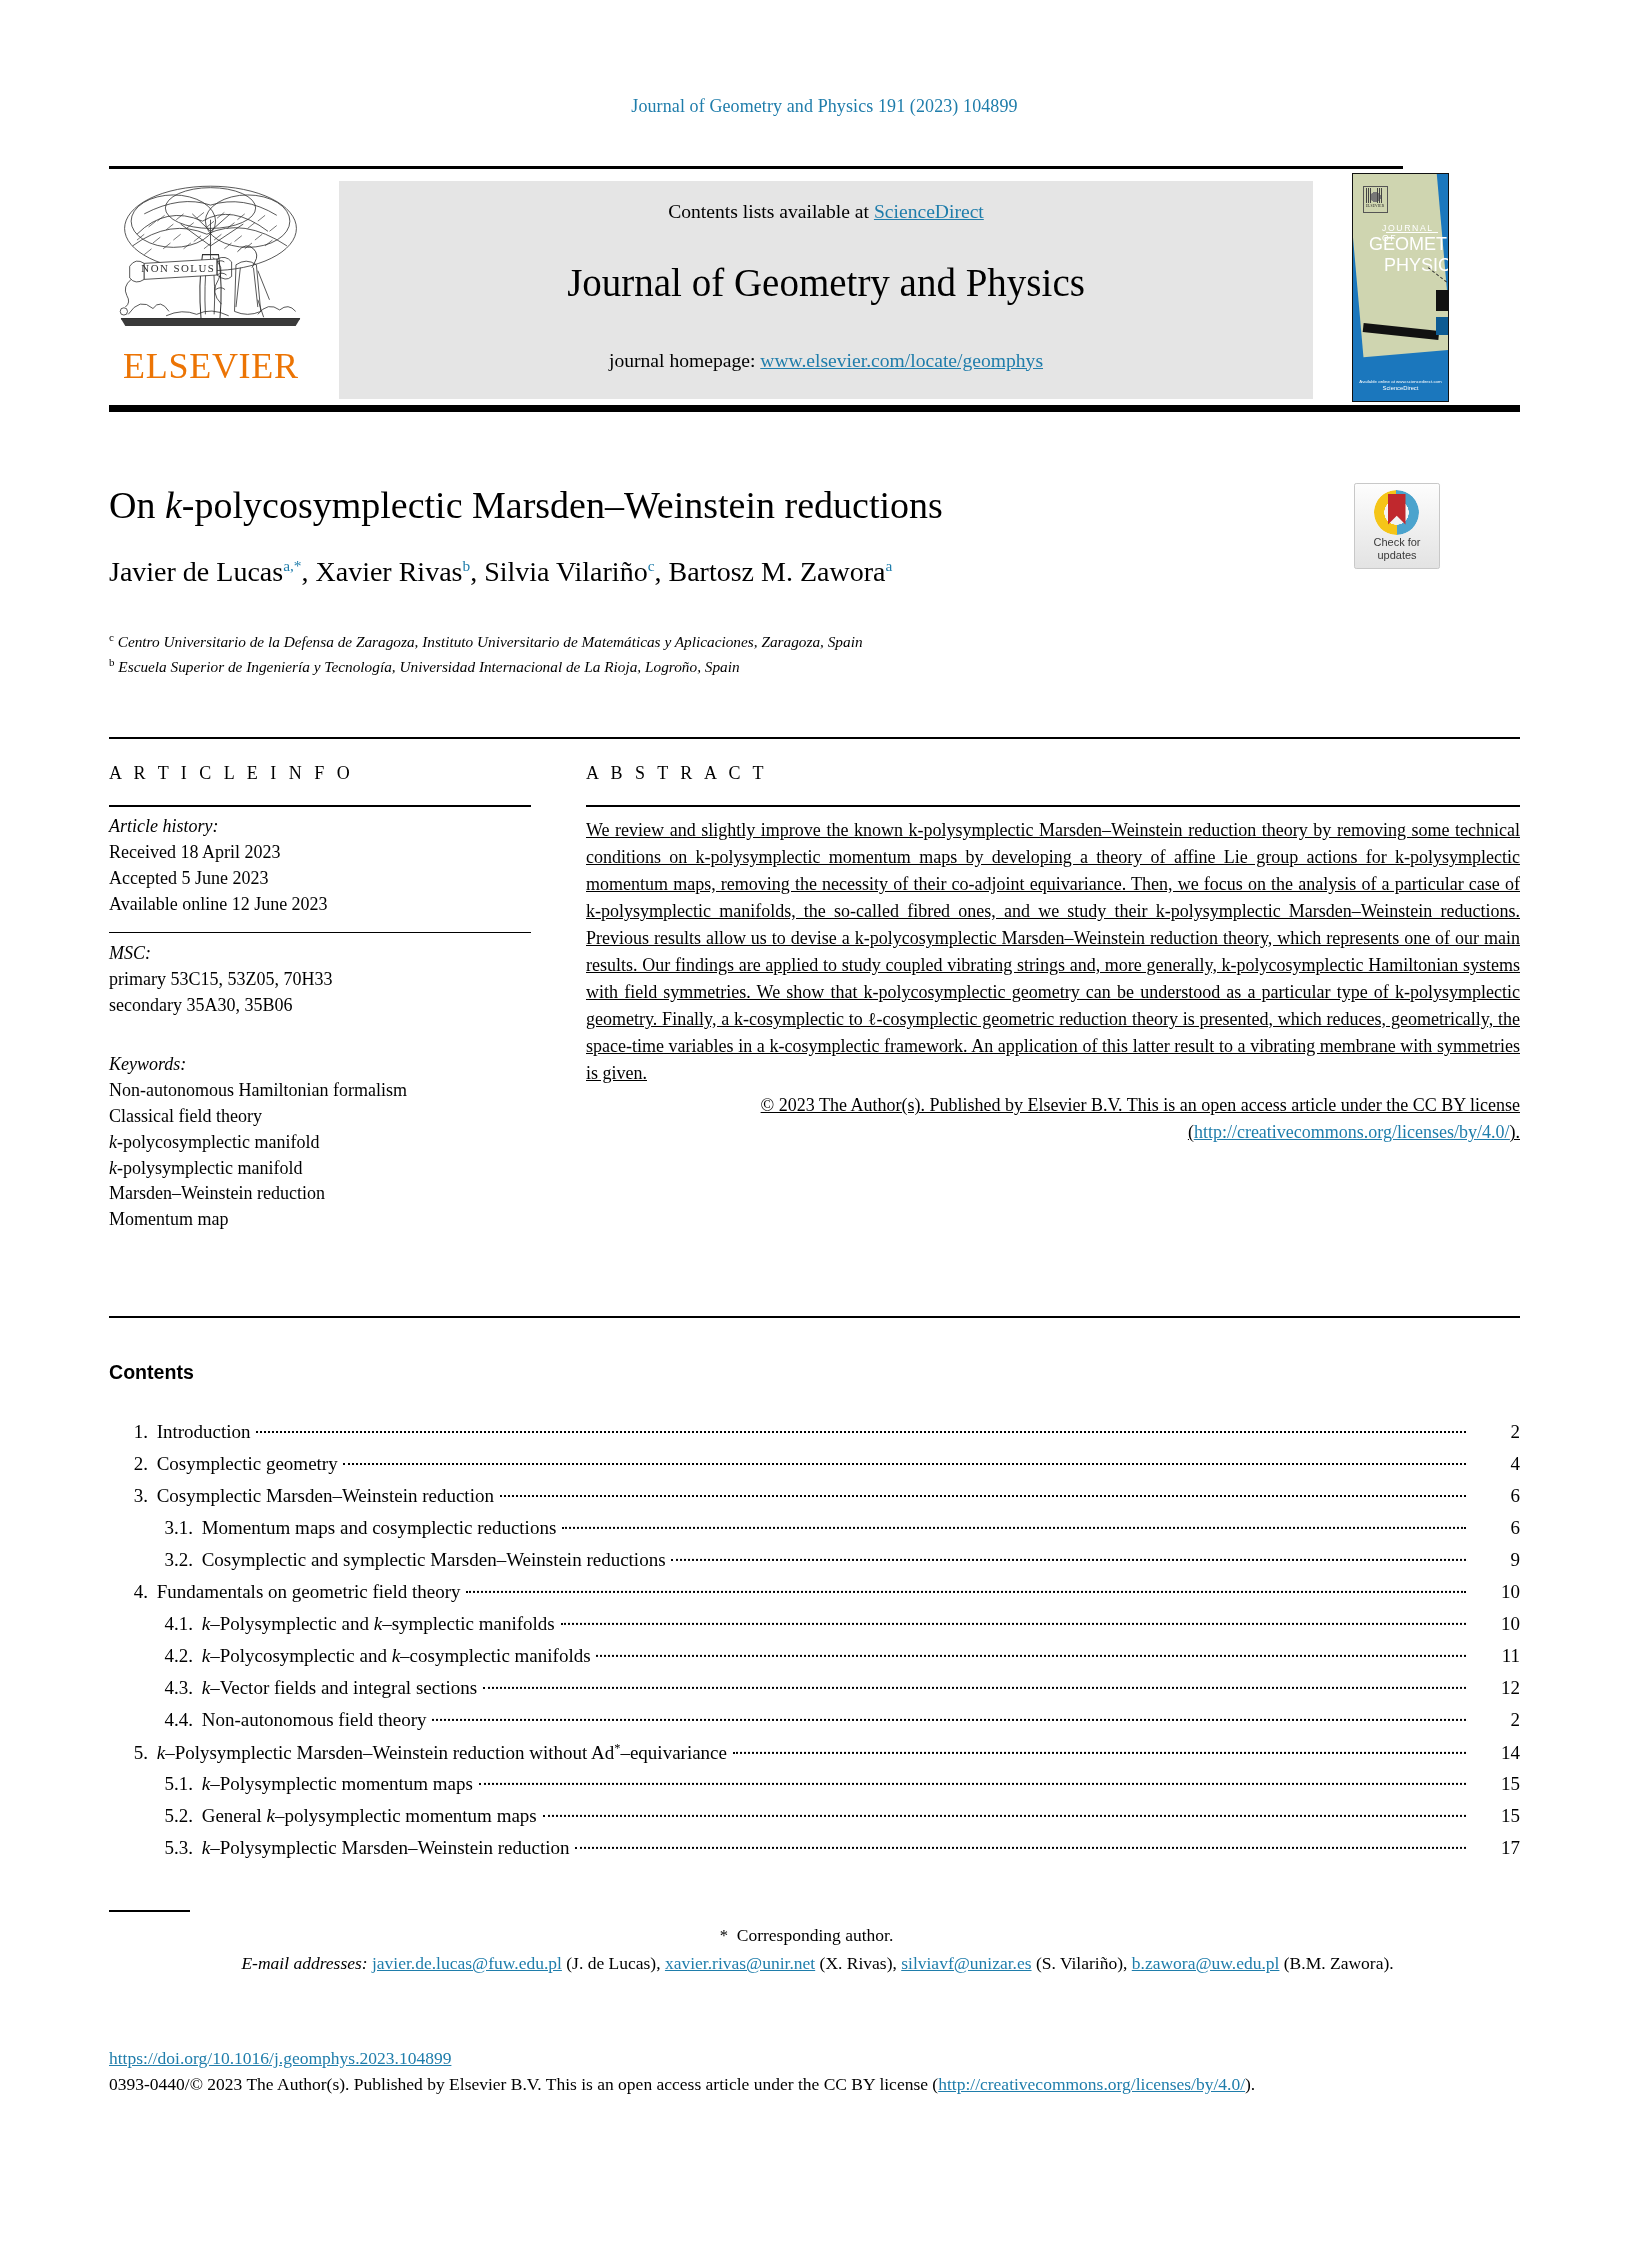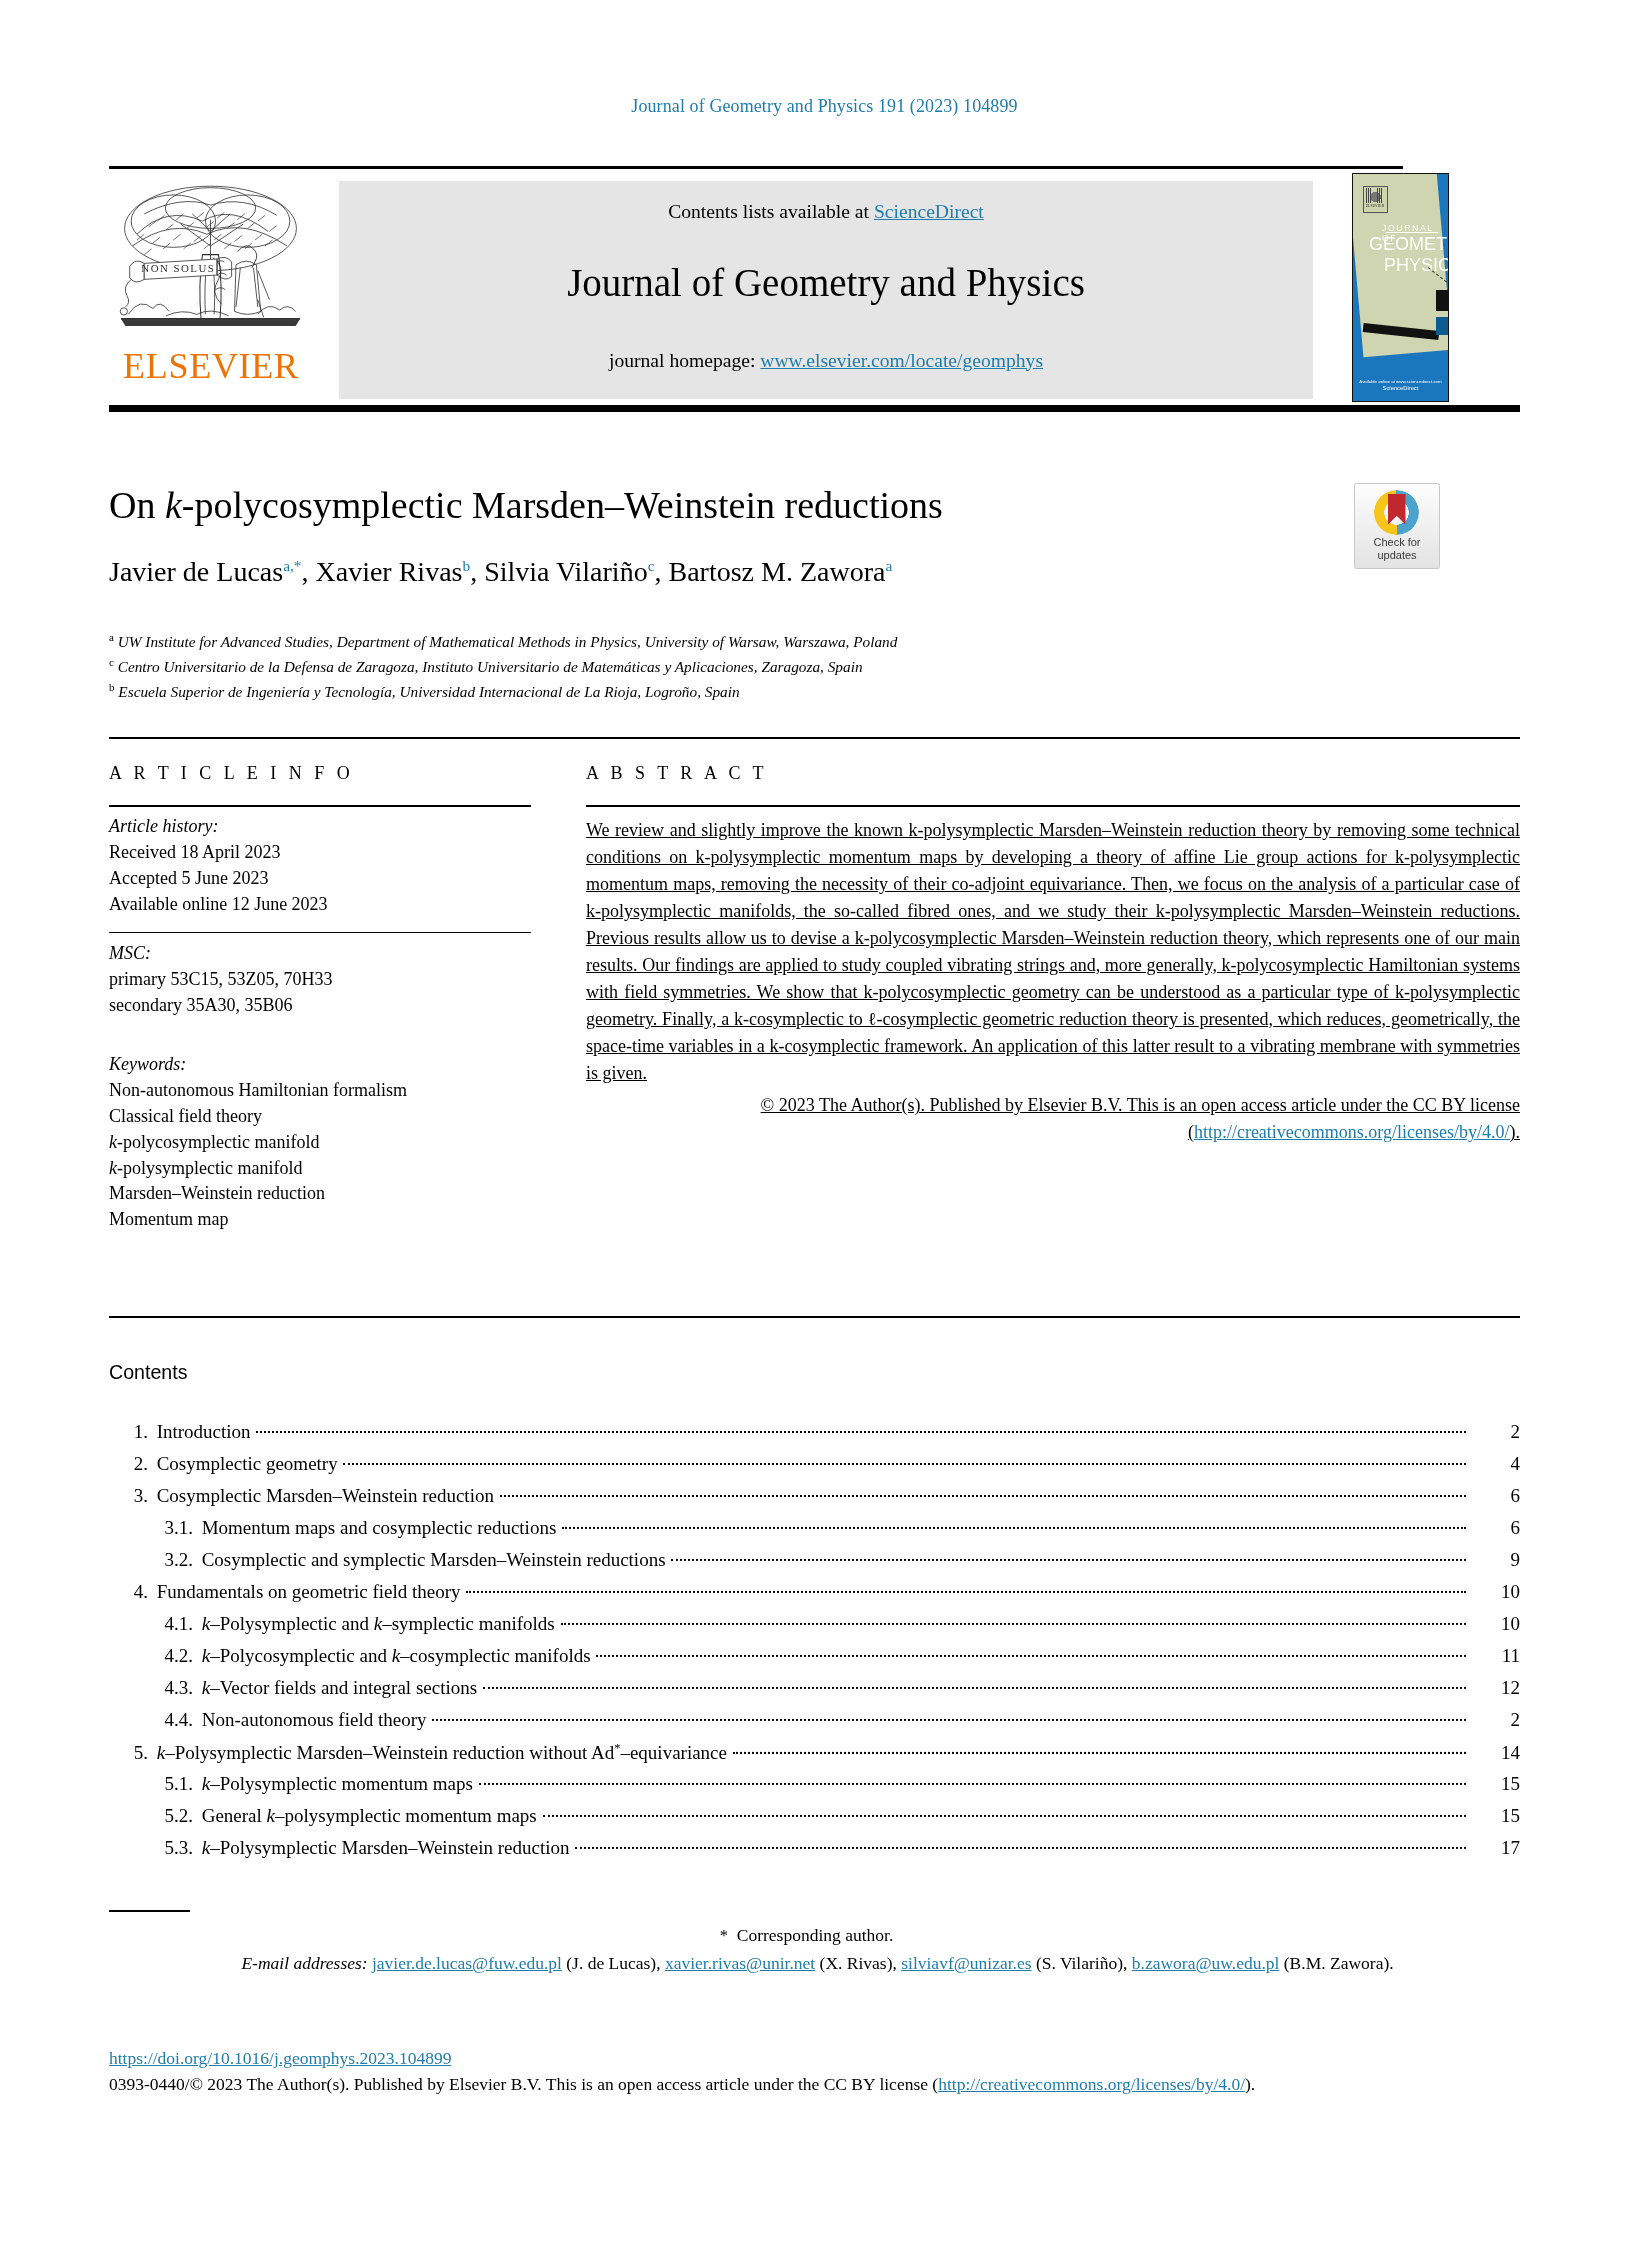--- a/index.html
+++ b/index.html
@@ -359,21 +359,21 @@
     text-align: right;
   }
   .abs-copy .lnk { color: #1f7dab; }
 
   
   .contents-h {
     position: absolute;
     left: 109px;
     top: 1361px;
     font-size: 19.6px;
-    font-weight: normal;
+    font-weight: bold;
     font-family: "Liberation Sans", sans-serif;
   }
   .toc {
     position: absolute;
     left: 109px;
     top: 1422px;
     width: 1411px;
     font-size: 19px;
   }
   .toc-row {
@@ -552,21 +552,20 @@
 
   <div class="crossmark">
     <div class="cm-ring"></div>
     <div class="cm-book"></div>
     <div class="cm-lbl">
       <span>Check for</span><br><span>updates</span>
     </div>
   </div>
 
   <div class="affils">
-    <div><sup>a</sup> <span>UW Institute for Advanced Studies, Department of Mathematical Methods in Physics, University of Warsaw, Warszawa, Poland</span></div>
     <div><sup>c</sup> <span>Centro Universitario de la Defensa de Zaragoza, Instituto Universitario de Matemáticas y Aplicaciones, Zaragoza, Spain</span></div>
     <div><sup>b</sup> <span>Escuela Superior de Ingeniería y Tecnología, Universidad Internacional de La Rioja, Logroño, Spain</span></div>
   </div>
 
   <div class="rule-main" id="rule-a"></div>
   <div class="rule-main" id="rule-b"></div>
 
   <div class="colhead" id="head-info">A R T I C L E   I N F O</div>
   <div class="colhead" id="head-abs">A B S T R A C T</div>
 

